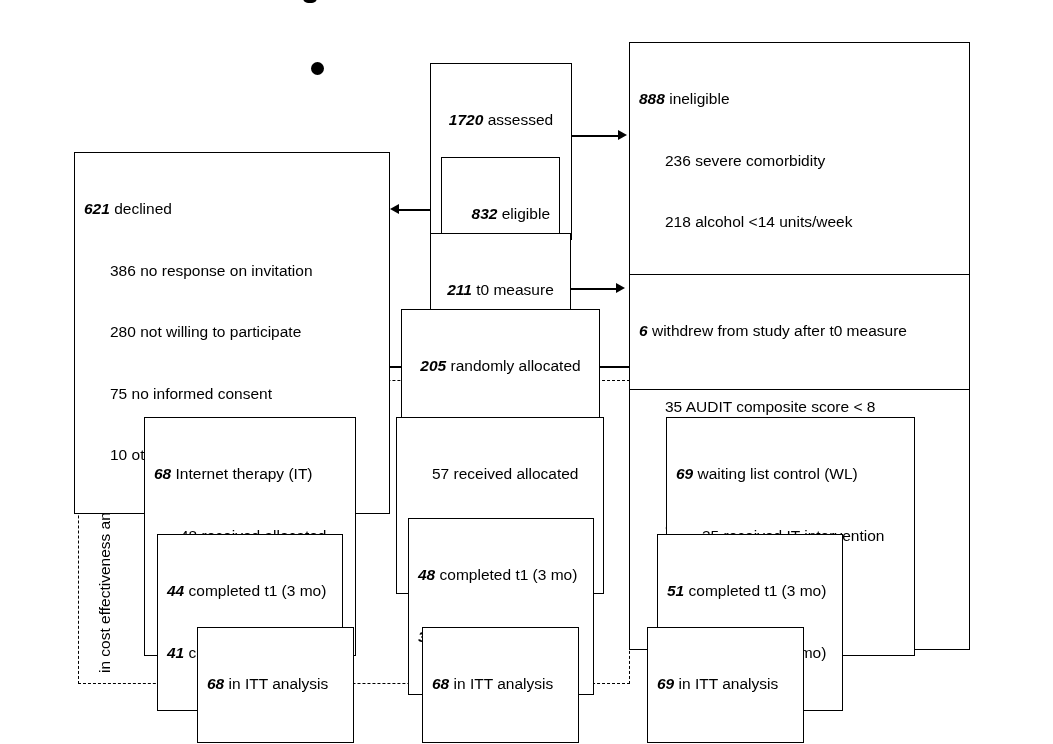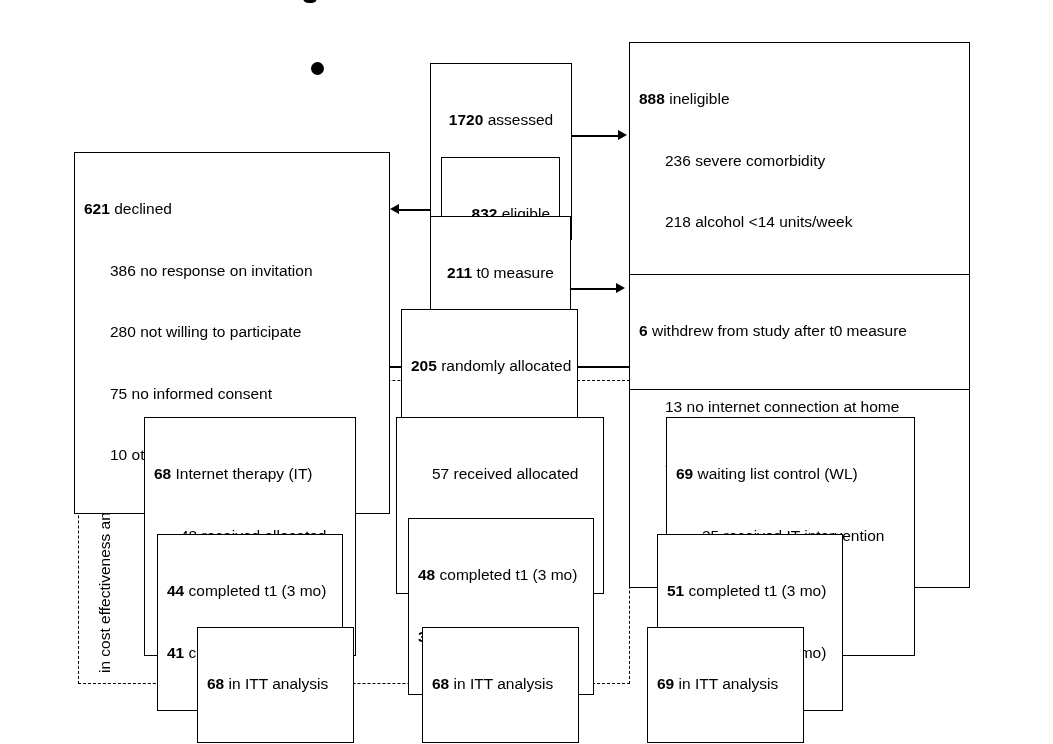--- a/index.html
+++ b/index.html
@@ -22,21 +22,21 @@
     position: absolute;
     box-sizing: border-box;
     border: 1.6px solid #000000;
     background: #ffffff;
     font-size: 15.5px;
     line-height: 20.5px;
     padding: 5px 9px 6px 9px;
     white-space: pre;
     z-index: 5;
   }
-  .box b { font-weight: bold; }
+  .box b { font-weight: bold; font-style: italic; }
   .ital { font-style: italic; }
   .indent { padding-left: 26px; display: block; }
   .line {
     position: absolute;
     background: #000000;
     z-index: 2;
   }
   .vline { width: 1.6px; }
   .hline { height: 1.6px; }
   .arrow-r, .arrow-l, .arrow-d {
@@ -138,46 +138,47 @@
     <div><b>1720</b><span> assessed</span></div>
     <div>for eligibility</div>
   </div>
 
   <div class="box" style="left:629px; top:42px; width:341px;">
     <div><b>888</b><span> ineligible</span></div>
     <div class="indent">236 severe comorbidity</div>
     <div class="indent">218 alcohol &lt;14 units/week</div>
     <div class="indent">202 prior addiction treatment</div>
     <div class="indent">106 substantial drug use</div>
+    <div class="indent">35 AUDIT composite score &lt; 8</div>
     <div class="indent">13 no internet connection at home</div>
     <div class="indent">9 age &lt;18 or &gt;64</div>
     <div class="indent ital">69 other reasons</div>
   </div>
 
   <div class="box" style="left:441px; top:157px; width:119px; text-align:right;">
     <div><b>832</b><span> eligible</span></div>
   </div>
 
   <div class="box" style="left:74px; top:152px; width:316px;">
     <div><b>621</b><span> declined</span></div>
     <div class="indent">386 no response on invitation</div>
     <div class="indent">280 not willing to participate</div>
     <div class="indent">75 no informed consent</div>
     <div class="indent">10 other reasons</div>
   </div>
 
-  <div class="box" style="left:430px; top:216px; width:141px; text-align:center;">
+  <div class="box" style="left:430px; top:233px; width:141px; text-align:center;">
     <div><b>211</b><span> t0 measure</span></div>
   </div>
 
   <div class="box" style="left:629px; top:274px; width:341px;">
     <div><b>6</b><span> withdrew from study after t0 measure</span></div>
   </div>
 
-  <div class="box" style="left:401px; top:309px; width:177px; text-align:center;">
+  <div class="box" style="left:401px; top:309px; width:199px; text-align:center;">
     <div><b>205</b><span> randomly allocated</span></div>
   </div>
 
   <div class="box" style="left:144px; top:417px; width:212px;">
     <div><b>68</b><span> Internet therapy (IT)</span></div>
     <div class="indent">48 received allocated</div>
     <div class="indent">intervention</div>
   </div>
   <div class="box" style="left:157px; top:534px; width:186px;">
     <div><b>44</b><span> completed t1 (3 mo)</span></div>

